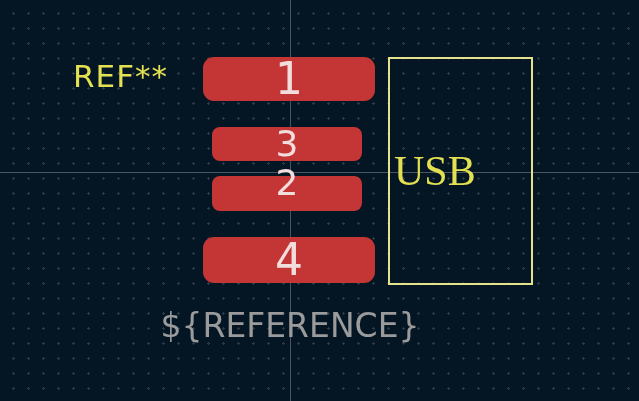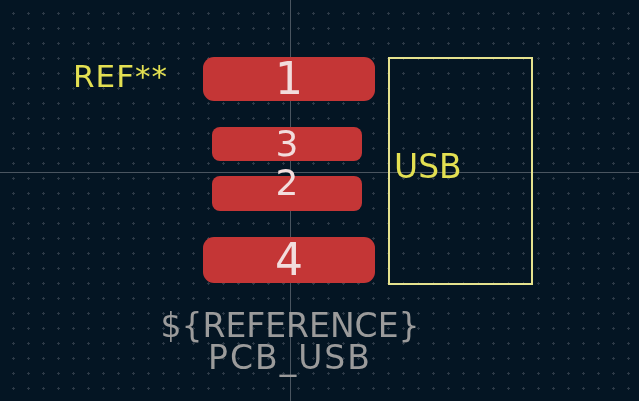--- a/index.html
+++ b/index.html
@@ -75,21 +75,22 @@
     white-space: nowrap;
     user-select: none;
   }
   .ref-text {
     left: 73px; top: 61px;
     font-size: 31px;
     letter-spacing: 1px;
   }
   .usb-text {
     left: 394px; top: 150px;
-    font-size: 33px;
+    font-size: 42px;
+    font-family: Liberation Serif, serif;
   }
   
   .gray-text {
     position: absolute;
     color: #9b9b9b;
     line-height: 1;
     white-space: nowrap;
     user-select: none;
     transform: translateX(-50%);
   }
@@ -128,15 +129,14 @@
   <div class="pad pad4">
     <span class="pad-num">4</span>
   </div>
 
   <div class="fab-rect"></div>
 
   <div class="silk-text usb-text">USB</div>
 
   <div class="gray-text refvar-text">${REFERENCE}</div>
 
-  <div class="gray-text fpname-text">PCB_USB</div>
 
 </div>
 
 </body></html>

